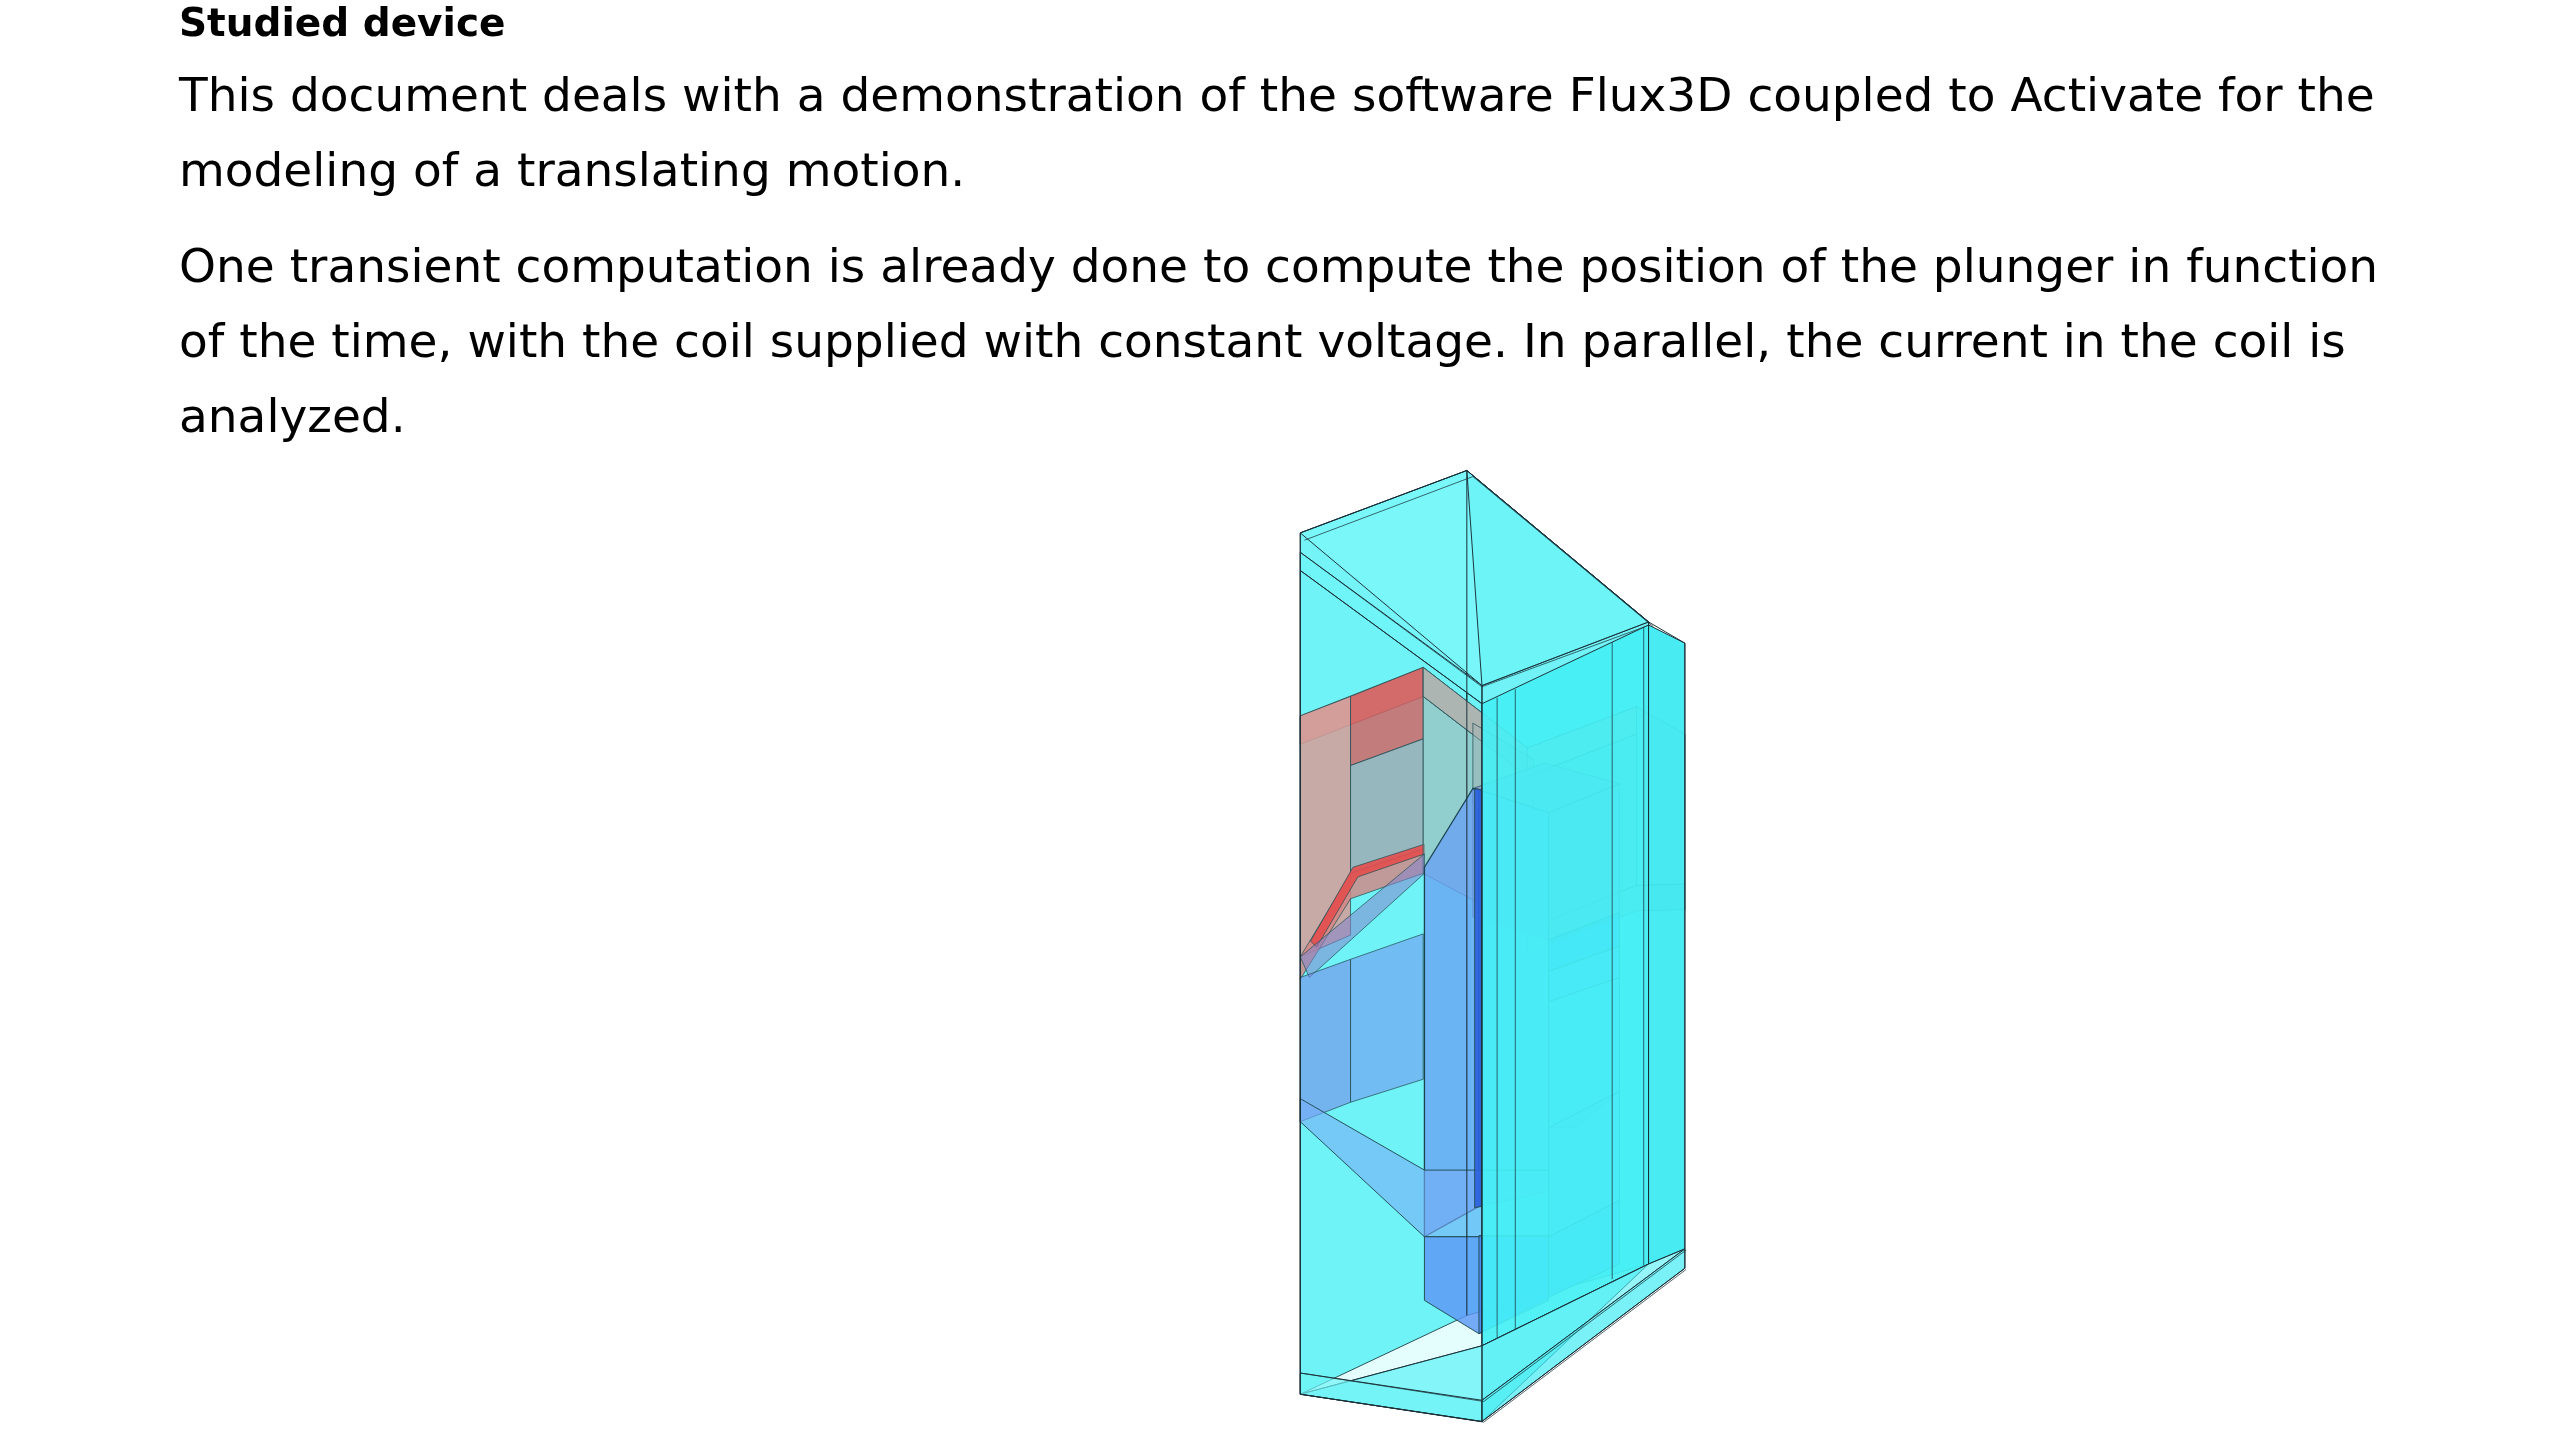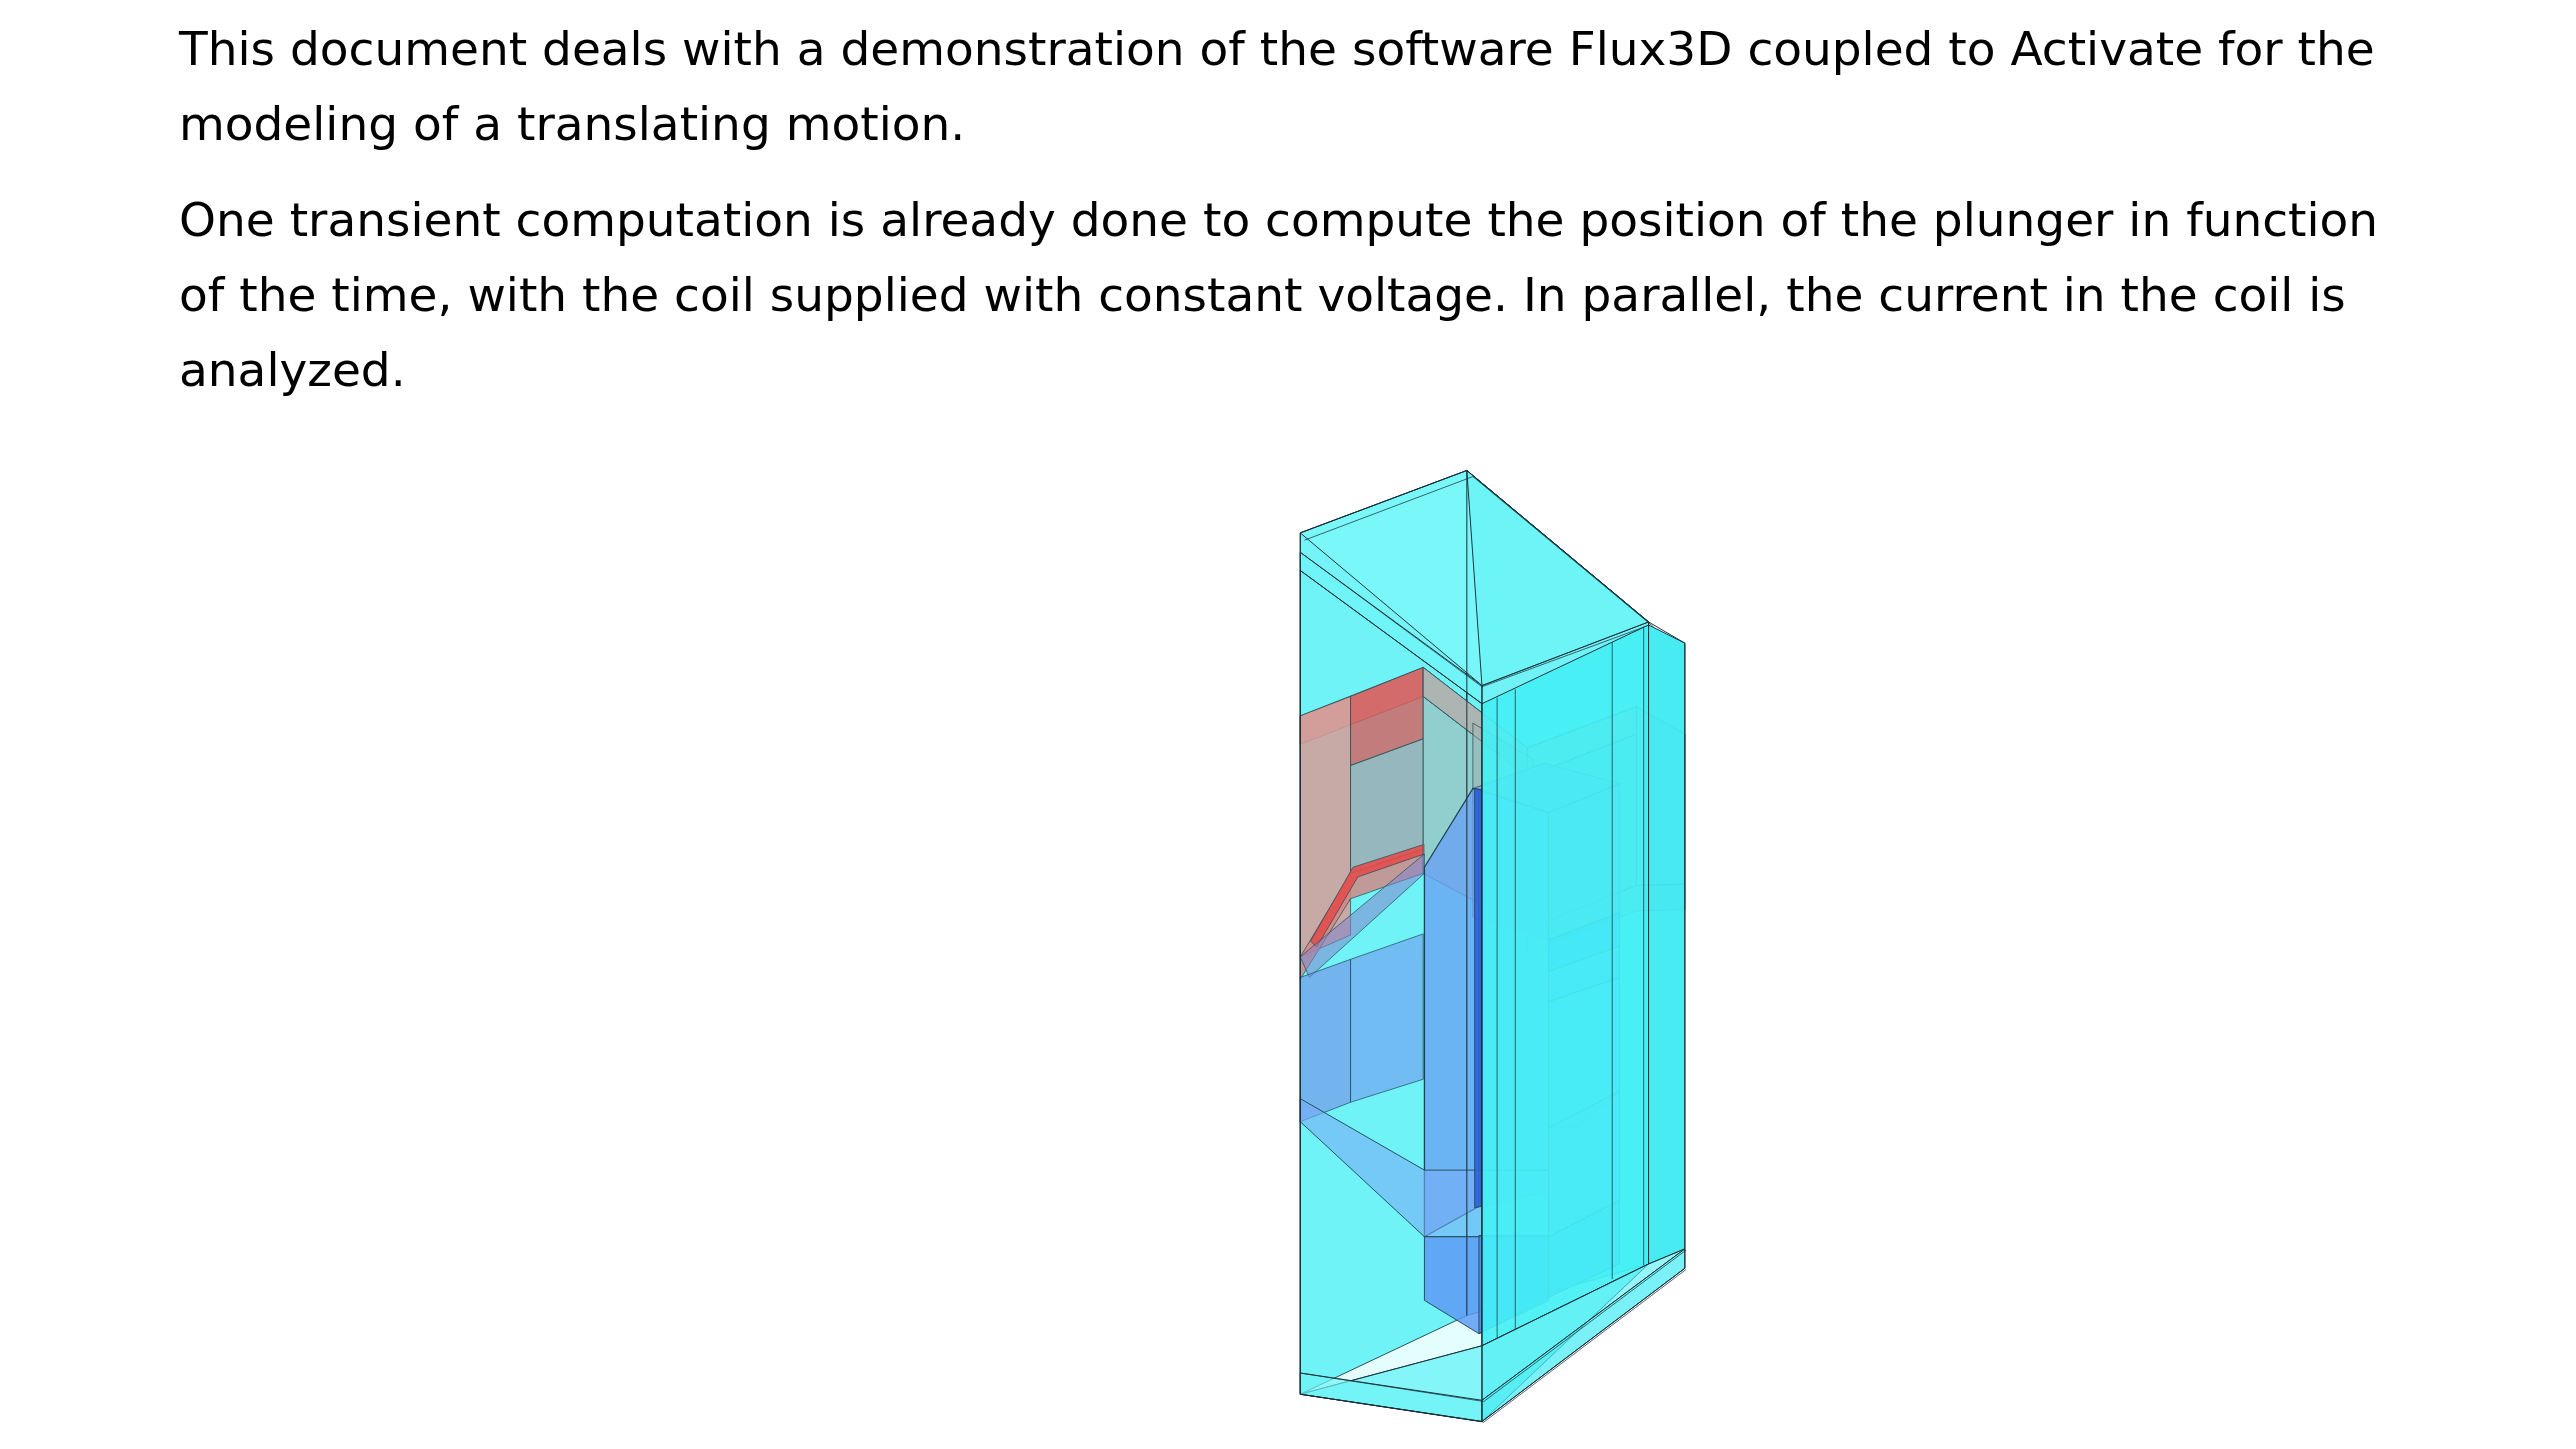--- a/index.html
+++ b/index.html
@@ -62,20 +62,21 @@
     width: 424px;
     height: 994px;
   }
 </style>
 </head>
 <body>
 
 <div class="doc">
 
   <div class="text-col">
+    <div class="page-title">Studied device</div>
 
     <div class="gap-after-title"></div>
 
     <p class="para">This document deals with a demonstration of the software Flux3D coupled to Activate for the modeling of a translating motion.</p>
 
     <div class="gap-between"></div>
 
     <p class="para">One transient computation is already done to compute the position of the plunger in function of the time, with the coil supplied with constant voltage. In parallel, the current in the coil is analyzed.</p>
 
     <div class="gap-between"></div>

